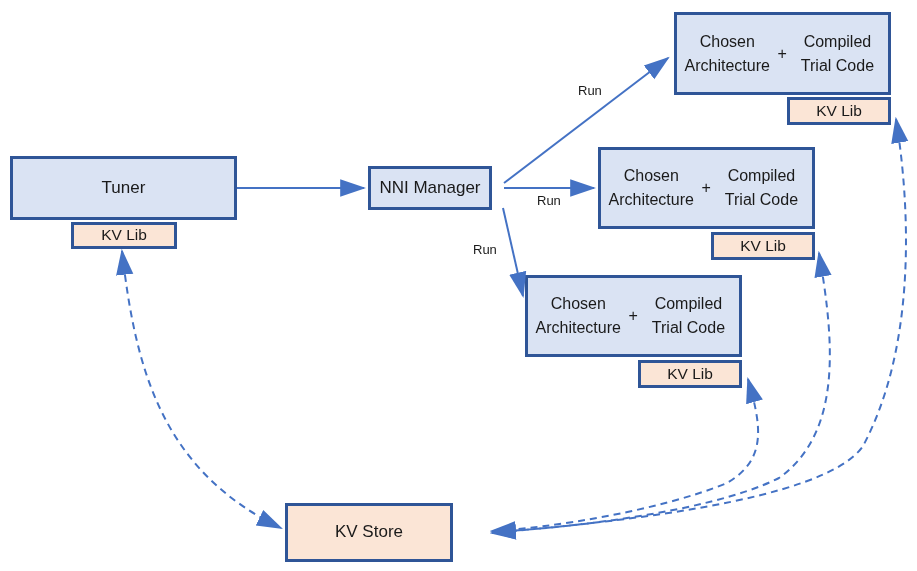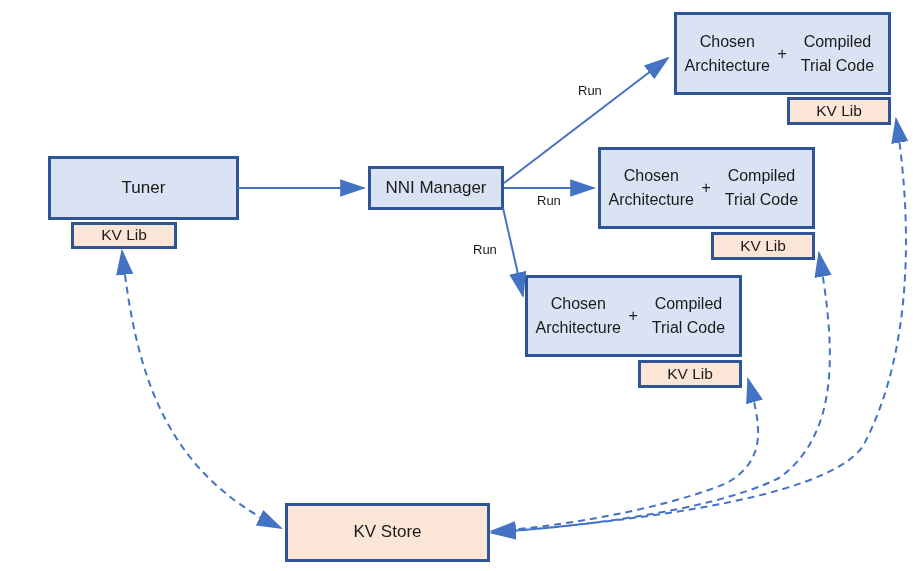--- a/index.html
+++ b/index.html
@@ -70,29 +70,29 @@
   <path class="edge" d="M504,183 L668,58" marker-end="url(#ah-end)"></path>
   <path class="edge" d="M504,188 L594,188" marker-end="url(#ah-end)"></path>
   <path class="edge" d="M503,208 L523,296" marker-end="url(#ah-end)"></path>
 
   <path class="edge dashed" d="M122,251 C135,365 160,470 281,528" marker-start="url(#ah-start)" marker-end="url(#ah-end)"></path>
   <path class="edge dashed" d="M748,379 C761,425 768,459 727,483 C659,511 549,528 492,531" marker-start="url(#ah-start)" marker-end="url(#ah-end)"></path>
   <path class="edge dashed" d="M819,253 C834,340 843,432 779,478 C707,514 553,529 492,532" marker-start="url(#ah-start)" marker-end="url(#ah-end)"></path>
   <path class="edge dashed" d="M896,119 C910,205 917,345 863,446 C824,503 601,523 492,533" marker-start="url(#ah-start)" marker-end="url(#ah-end)"></path>
 </svg>
 
-<div class="node blue f17" style="left:10px; top:156px; width:191px; height:64px;margin-left:38px;">
+<div class="node blue f17" style="left:10px; top:156px; width:227px; height:64px;">
   <span>Tuner</span>
 </div>
 
 <div class="node peach f15" style="left:71px; top:222px; width:106px; height:27px;">
   <span>KV Lib</span>
 </div>
 
-<div class="node blue f17" style="left:368px; top:166px; width:136px; height:44px;">
+<div class="node blue f17" style="left:368px; top:166px; width:124px; height:44px;">
   <span>NNI Manager</span>
 </div>
 
 <div class="node blue f16" style="left:674px; top:12px; width:217px; height:83px;">
   <span>Chosen Architecture</span>
   <span>+</span>
   <span>Compiled Trial Code</span>
 </div>
 
 <div class="node peach f15" style="left:787px; top:97px; width:104px; height:28px;">
@@ -112,21 +112,21 @@
 <div class="node blue f16" style="left:525px; top:275px; width:217px; height:82px;">
   <span>Chosen Architecture</span>
   <span>+</span>
   <span>Compiled Trial Code</span>
 </div>
 
 <div class="node peach f15" style="left:638px; top:360px; width:104px; height:28px;">
   <span>KV Lib</span>
 </div>
 
-<div class="node peach f17" style="left:285px; top:503px; width:205px; height:59px;">
+<div class="node peach f17" style="left:285px; top:503px; width:168px; height:59px;">
   <span>KV Store</span>
 </div>
 
 <div class="lbl" style="left:237px; top:136px; width:130px;">
 </div>
 
 <div class="lbl" style="left:578px; top:81px;">
   <span>Run</span>
 </div>
 

